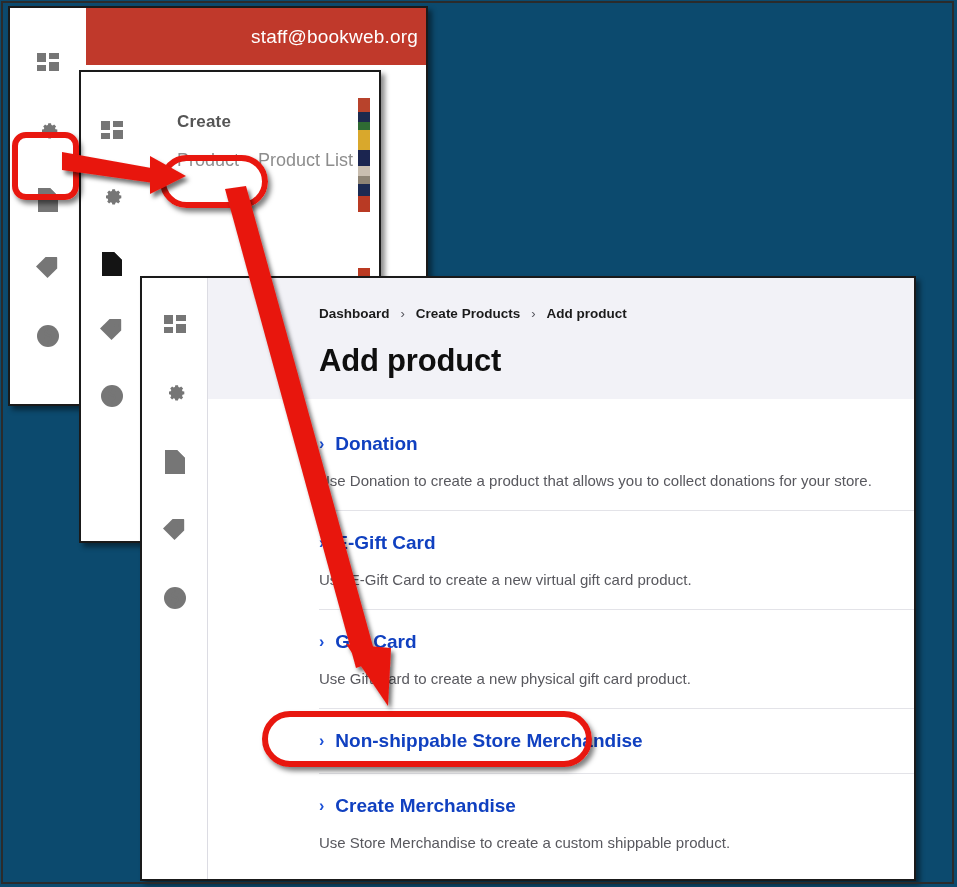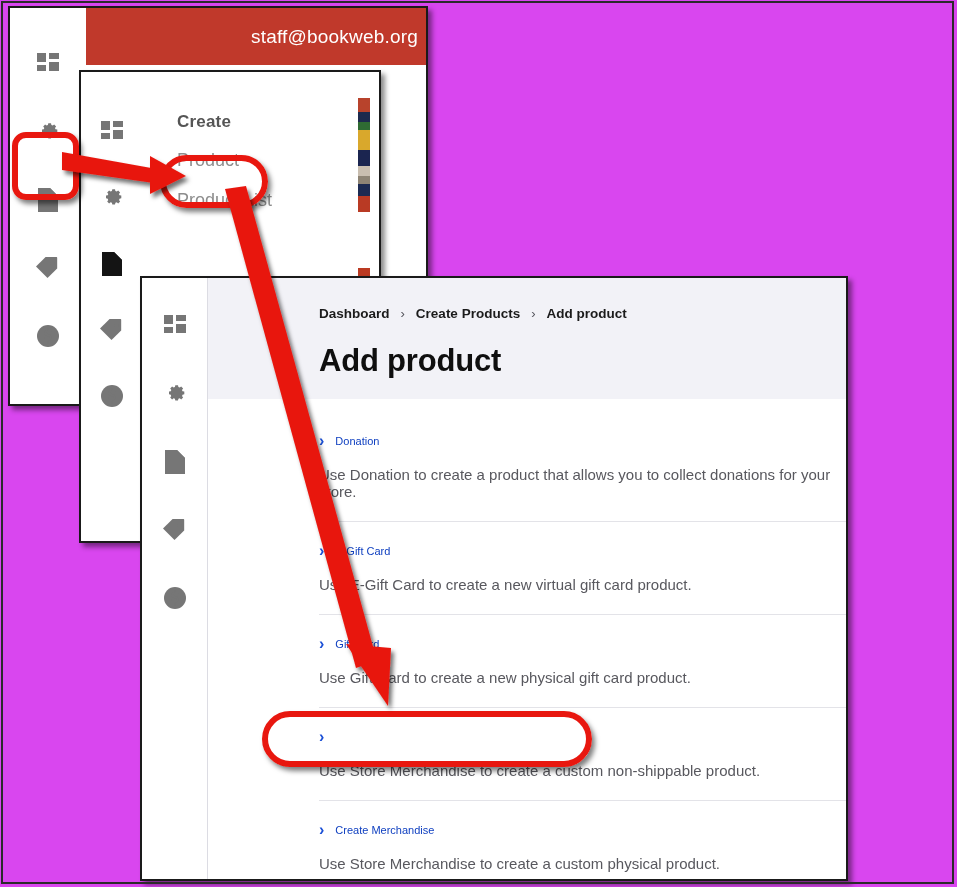--- a/index.html
+++ b/index.html
@@ -3,21 +3,21 @@
 <meta charset="utf-8">
 <style>
   html,body{margin:0;padding:0;}
   body{
     width:957px;height:887px;
     background:#ffffff;
     font-family:"Liberation Sans", sans-serif;
     overflow:hidden;
     position:relative;
   }
-  #stage{position:absolute;inset:0;width:957px;height:887px;overflow:hidden;background:#d946ef;}
+  #stage{position:absolute;inset:0;width:957px;height:887px;overflow:hidden;background:#0c4a6e;}
 
   
   .outer-frame{position:absolute;left:1px;top:1px;width:953px;height:883px;border:2px solid #2b2b2b;box-sizing:border-box;pointer-events:none;z-index:60;}
 
   
   .panel{position:absolute;background:#fff;box-sizing:border-box;}
   .panel-shadow{box-shadow:4px 4px 5px rgba(0,0,0,.45);}
   .panel-border{border:2px solid #1a1a1a;}
 
   
@@ -31,44 +31,44 @@
   #win1{left:8px;top:6px;width:420px;height:400px;}
   #win1 .hdr{position:absolute;left:76px;top:0;right:0;height:57px;background:#c0392b;color:#fff;
     display:flex;align-items:center;justify-content:flex-end;padding-right:8px;font-size:19px;letter-spacing:.2px;}
   #win1 .rail{width:76px;padding-top:36px;gap:28px;}
 
   
   #win2{left:79px;top:70px;width:302px;height:473px;}
   #win2 .rail{width:62px;padding-top:40px;gap:26px;left:0;}
   #win2 .content{position:absolute;left:62px;top:0;right:0;bottom:0;background:#fff;padding-left:34px;}
   #win2 .create-title{margin-top:40px;font-size:17px;font-weight:bold;color:#555555;letter-spacing:.2px;}
-  #win2 .menu{margin-top:18px;display:flex;flex-direction:column;gap:19px;}
+  #win2 .menu{margin-top:18px;display:flex;gap:19px;}
   #win2 .menu-item{font-size:18px;color:#8d8d8d;}
 
   
   .strip{position:absolute;left:358px;top:98px;width:12px;height:170px;overflow:hidden;}
   .strip .band{width:100%;}
   .redbar{position:absolute;left:358px;top:268px;width:12px;height:80px;background:#bb3a22;}
 
   
-  #win3{left:140px;top:276px;width:708px;height:605px;}
+  #win3{left:140px;top:276px;width:776px;height:605px;}
   #win3 .rail{width:65px;padding-top:28px;gap:28px;border-right:1px solid #dcdce3;}
   #win3 .main{position:absolute;left:66px;top:0;right:0;bottom:0;background:#fff;overflow:hidden;}
   #win3 .head{background:#f2f2f7;padding:28px 0 20px 111px;}
   .crumbs{font-size:13.5px;font-weight:bold;color:#1b1b1b;display:flex;align-items:center;gap:11px;}
   .crumbs .sep{color:#55555d;font-weight:normal;font-size:13px;}
   .crumb{white-space:nowrap;}
   .page-title{margin-top:22px;font-size:31px;font-weight:bold;color:#0f0f0f;letter-spacing:-.2px;}
 
   .ptlist{padding:34px 0 0 111px;}
   .ptrow{padding-bottom:21px;}
   .ptrow + .ptrow{border-top:1px solid #e3e3e8;padding-top:21px;}
   .pt-head{display:flex;align-items:center;gap:11px;}
   .chev{color:#1a4fd6;font-size:16px;font-weight:bold;line-height:1;}
-  .pt-name{color:#1040c0;font-size:11px;font-weight:normal;}
+  .pt-name{color:#1040c0;font-size:19px;font-weight:bold;}
   .pt-desc{margin-top:17px;color:#58585e;font-size:15px;}
 
   
   .anno{position:absolute;z-index:50;pointer-events:none;}
   .hl-round{border:6px solid #e8170f;border-radius:14px;box-shadow:3px 4px 5px rgba(0,0,0,.5);}
   .hl-pill{border:6px solid #e8170f;border-radius:30px;box-shadow:3px 4px 5px rgba(0,0,0,.5);}
   svg.anno{overflow:visible;}
 </style>
 </head>
 <body>
@@ -245,30 +245,30 @@
           <div class="pt-head">
             <span class="chev">›</span>
             <span class="pt-name">Gift Card</span>
           </div>
           <div class="pt-desc">Use Gift Card to create a new physical gift card product.</div>
         </div>
 
         <div class="ptrow">
           <div class="pt-head">
             <span class="chev">›</span>
-          </div>
-          <div class="pt-desc">Use Store Merchandise to create a custom non-shippable product.</div>
+            <span class="pt-name">Non-shippable Store Merchandise</span>
+          </div>
         </div>
 
         <div class="ptrow">
           <div class="pt-head">
             <span class="chev">›</span>
             <span class="pt-name">Create Merchandise</span>
           </div>
-          <div class="pt-desc">Use Store Merchandise to create a custom physical product.</div>
+          <div class="pt-desc">Use Store Merchandise to create a custom shippable product.</div>
         </div>
       </div>
     </div>
   </div>
 
   <div class="anno hl-round" style="left:12px;top:132px;width:55px;height:56px;"></div>
 
   <div class="anno hl-pill" style="left:160px;top:155px;width:96px;height:41px;"></div>
 
   <div class="anno hl-pill" style="left:262px;top:711px;width:318px;height:44px;"></div>

